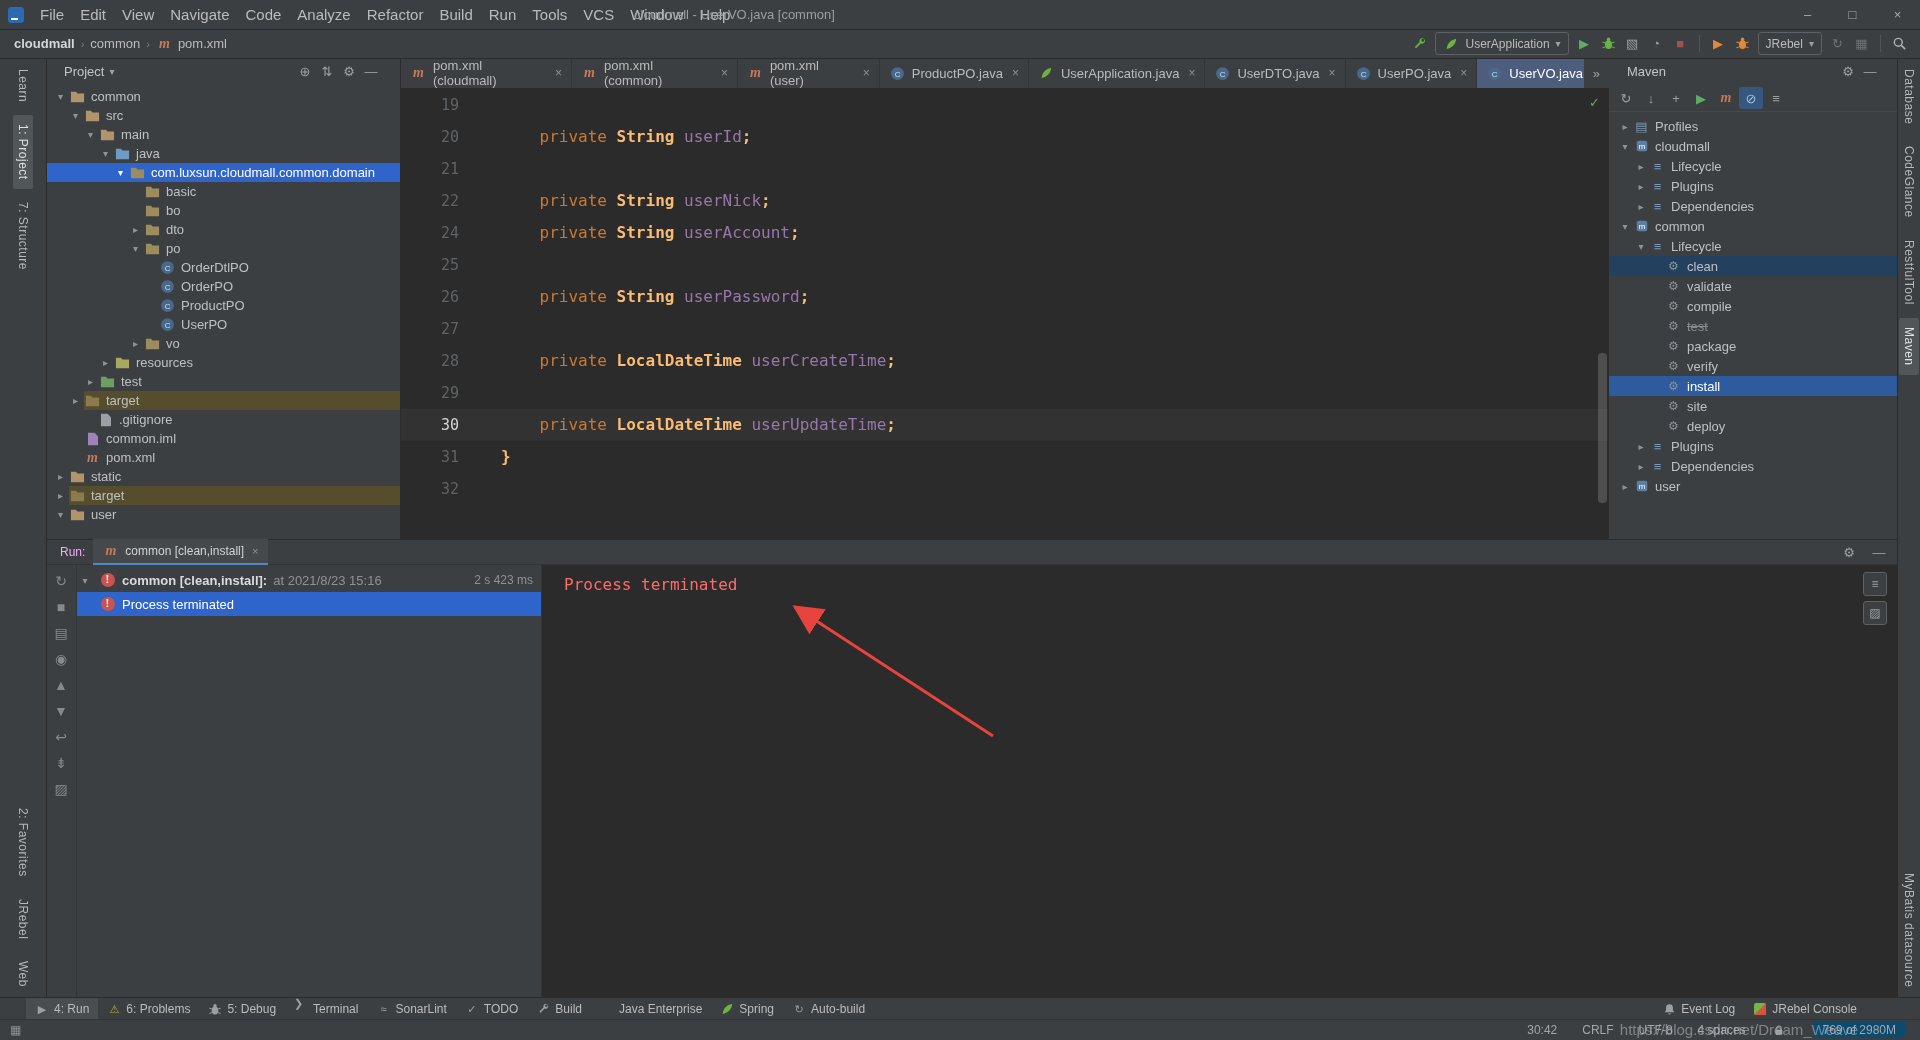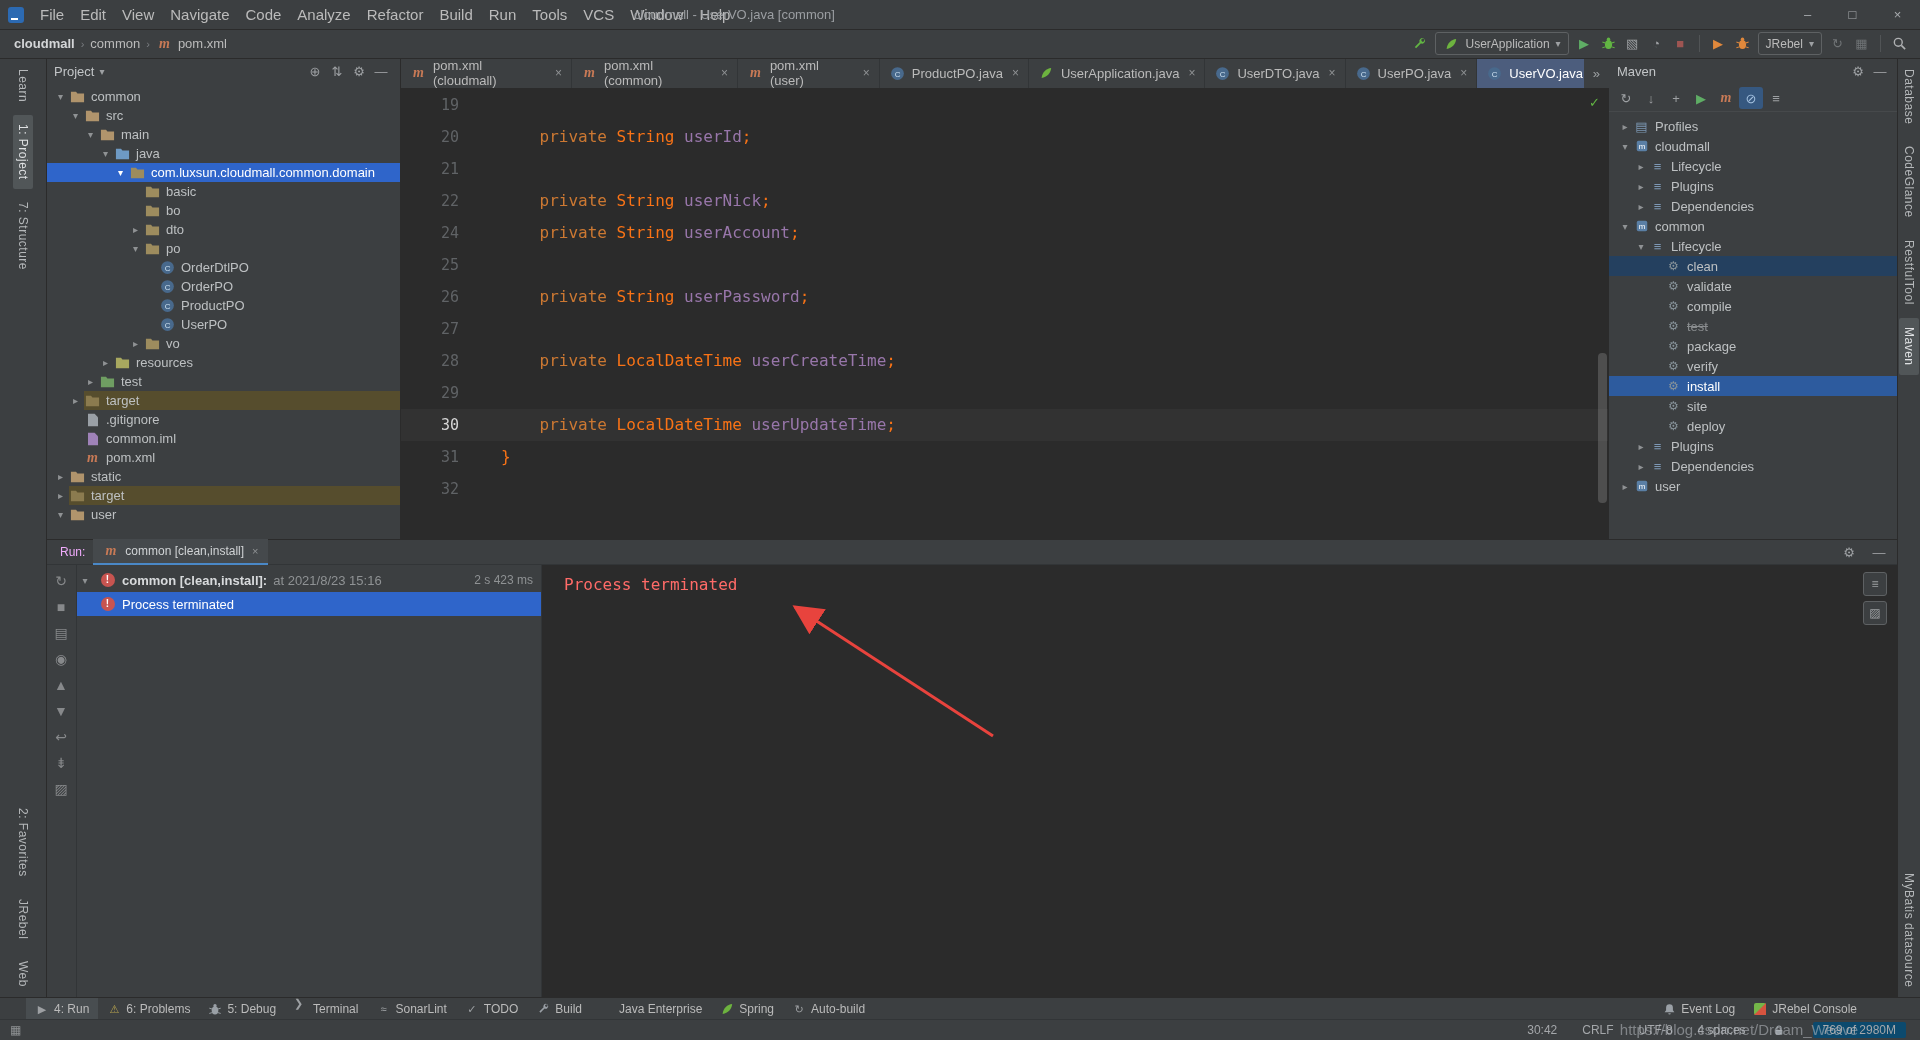--- a/index.html
+++ b/index.html
@@ -48,21 +48,21 @@
   .right-stripe{position:absolute;right:0;top:58px;bottom:42px;width:22px;background:#3c3f41;
                 border-left:1px solid #2b2b2b;display:flex;flex-direction:column;align-items:center;z-index:20;}
   .stripe-label{writing-mode:vertical-rl;font-size:12px;color:#b5b8ba;padding:9px 3px;margin:2px 0;
                 letter-spacing:.5px;border-radius:2px;white-space:nowrap;}
   .stripe-label.active{background:#50555а;}
   .stripe-label.active{background:#515658;color:#dfe1e3;}
   .stripe-spacer{flex:1;}
 
   
   .project-panel{position:absolute;left:46px;top:58px;width:354px;height:481px;background:#3c3f41;overflow:hidden;}
-  .panel-header{height:27px;display:flex;align-items:center;padding:0 8px;font-size:13px;color:#c2c5c7;}
+  .panel-header{height:27px;display:flex;align-items:center;padding:0 18px;font-size:13px;color:#c2c5c7;}
   .panel-header .hdr-arrow{font-size:10px;color:#9da0a3;margin-left:5px;}
   .panel-header .spacer{flex:1;}
   .hdr-ic{width:22px;height:20px;display:inline-flex;align-items:center;justify-content:center;
           color:#9da0a3;font-size:13px;}
   .ptree{padding-top:2px;}
   .trow{height:19px;display:flex;align-items:center;font-size:13px;color:#bdc0c2;white-space:nowrap;cursor:default;}
   .trow .chev{width:17px;flex:none;text-align:center;color:#8f9294;font-size:10px;}
   .trow .lbl{padding-left:5px;}
   .trow .band{display:flex;align-items:center;flex:1;height:100%;}
   .trow.sel{background:#2f65ca;color:#ffffff;}
@@ -81,21 +81,21 @@
   .tabs-end{position:absolute;right:0;top:0;height:30px;display:flex;align-items:center;
             padding:0 9px;background:#3c3f41;color:#9da0a3;font-size:13px;}
   .code{position:absolute;left:0;right:0;top:31px;bottom:0;font-family:"DejaVu Sans Mono",monospace;font-size:16px;}
   .cline{display:flex;height:32px;line-height:32px;}
   .cline.cur{background:#323232;}
   .gut{width:58px;flex:none;text-align:right;padding-right:16px;color:#606366;font-size:15px;}
   .cline.cur .gut{color:#d6d6d6;}
   .src{white-space:pre;padding-left:26px;color:#a9b7c6;}
   .tok-kw{color:#cc7832;}
   .tok-field{color:#9876aa;}
-  .tok-plain{color:#f97316;}
+  .tok-plain{color:#fdba74;font-weight:bold;}
   .scroll-thumb{position:absolute;right:2px;top:295px;width:9px;height:150px;background:rgba(170,170,170,.28);border-radius:4px;}
   .insp-ok{position:absolute;right:9px;top:37px;color:#62b543;font-size:13px;}
 
   
   .maven-panel{position:absolute;left:1608px;top:58px;width:290px;height:481px;background:#3c3f41;
                border-left:1px solid #2b2b2b;overflow:hidden;}
   .mtoolbar{height:26px;display:flex;align-items:center;gap:1px;padding:0 5px;border-bottom:1px solid #46494b;}
   .mt-ic{width:24px;height:22px;display:inline-flex;align-items:center;justify-content:center;
          color:#aeb1b3;font-size:14px;border-radius:3px;}
   .mt-ic.active{background:#365880;}
@@ -494,21 +494,21 @@
           <span class="chev" data-name="chevron-right-icon">▸</span>
           <span class="band">
             <span class="ic" data-name="excluded-folder-icon">
               <svg width="15" height="15" viewBox="0 0 16 16">
                 <path d="M1 3h5.4l1.5 1.8H15v9.2H1z" fill="#8b7b4f"></path>
               </svg>
             </span>
             <span class="lbl" data-name="tree-item-label">target</span>
           </span>
         </div>
-        <div class="trow" data-name="project-tree-item-gitignore" style="padding-left: 21px;">
+        <div class="trow" data-name="project-tree-item-gitignore" style="padding-left: 34px;">
           <span class="chev" data-name="chevron-spacer"></span>
           <span class="band">
             <span class="ic" data-name="gitignore-file-icon">
               <svg width="12" height="14" viewBox="0 0 12 14">
                 <path d="M1 .8h6.6L11 4.2v9H1z" fill="#9aa0a6"></path>
               </svg>
             </span>
             <span class="lbl" data-name="tree-item-label">.gitignore</span>
           </span>
         </div>

